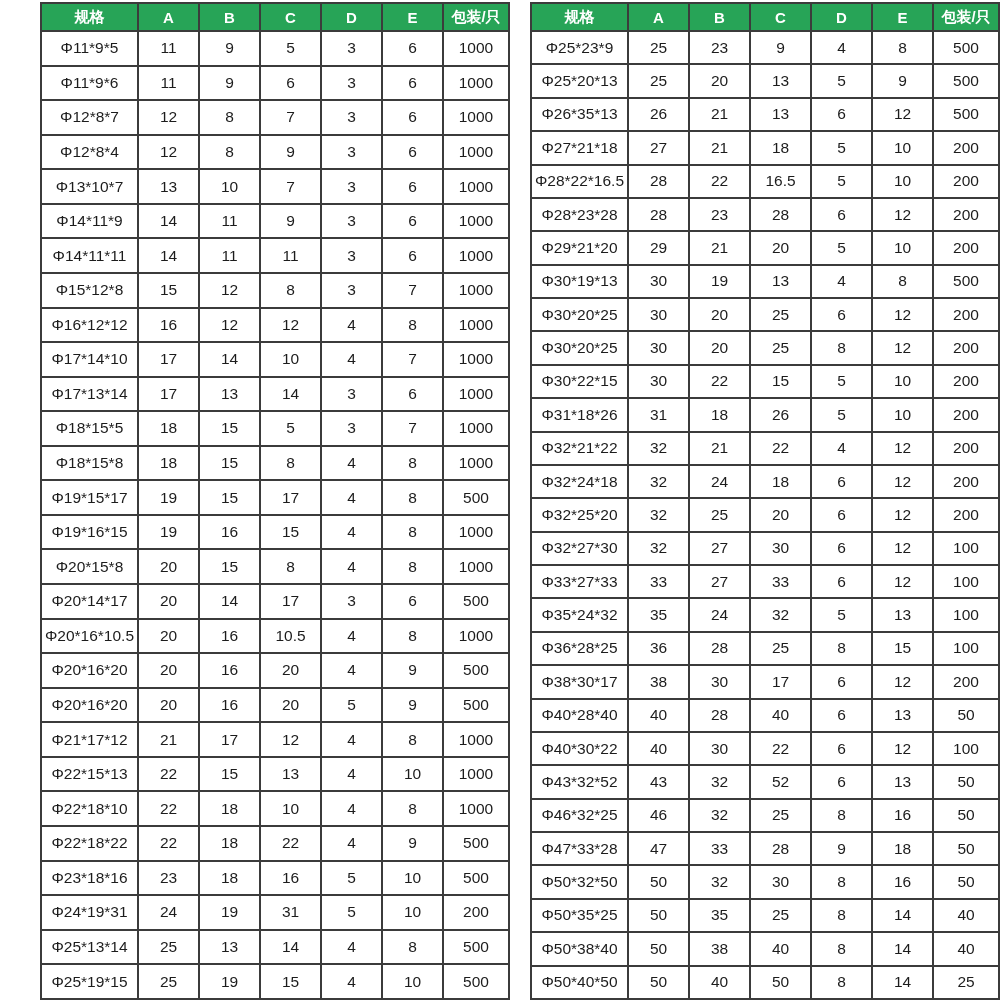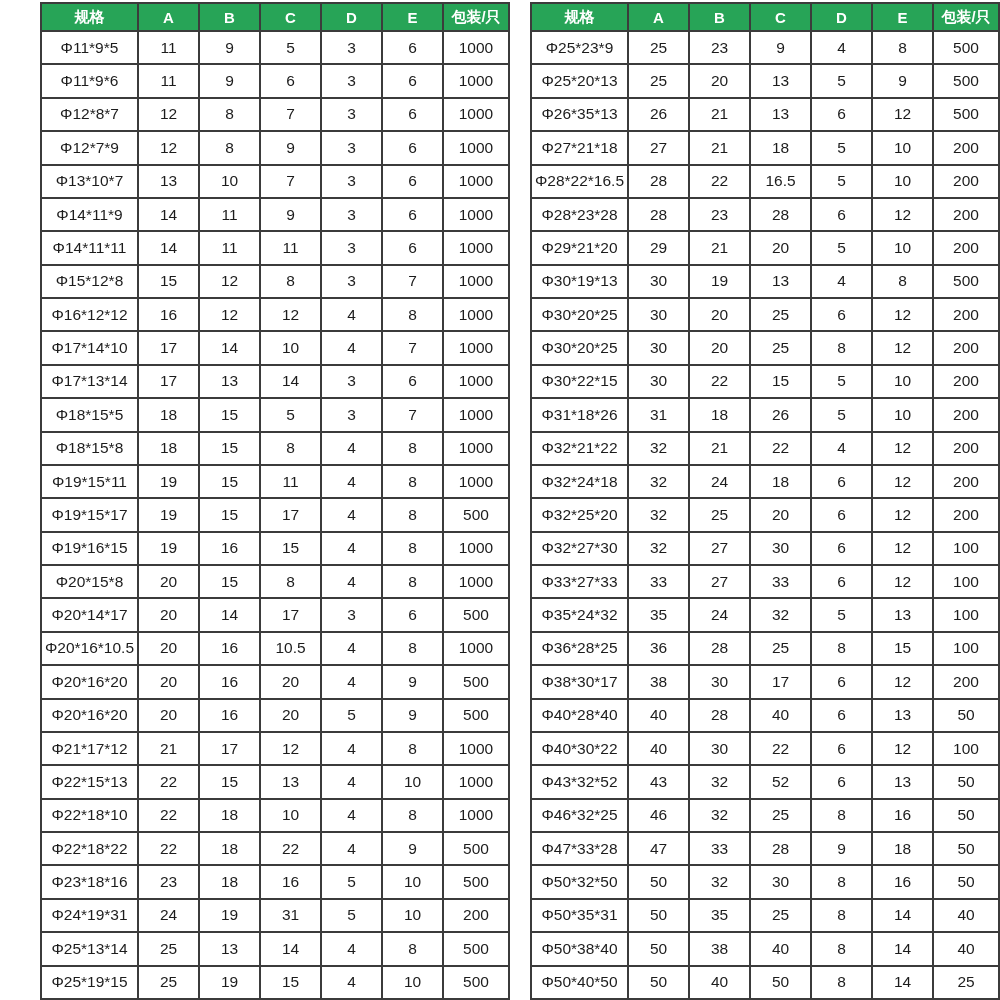--- a/index.html
+++ b/index.html
@@ -88,21 +88,21 @@
         <tr>
           <td>Φ12*8*7</td>
           <td>12</td>
           <td>8</td>
           <td>7</td>
           <td>3</td>
           <td>6</td>
           <td>1000</td>
         </tr>
         <tr>
-          <td>Φ12*7*9</td>
+          <td>Φ12*8*4</td>
           <td>12</td>
           <td>8</td>
           <td>9</td>
           <td>3</td>
           <td>6</td>
           <td>1000</td>
         </tr>
         <tr>
           <td>Φ13*10*7</td>
           <td>13</td>
@@ -173,29 +173,20 @@
           <td>5</td>
           <td>3</td>
           <td>7</td>
           <td>1000</td>
         </tr>
         <tr>
           <td>Φ18*15*8</td>
           <td>18</td>
           <td>15</td>
           <td>8</td>
-          <td>4</td>
-          <td>8</td>
-          <td>1000</td>
-        </tr>
-        <tr>
-          <td>Φ19*15*11</td>
-          <td>19</td>
-          <td>15</td>
-          <td>11</td>
           <td>4</td>
           <td>8</td>
           <td>1000</td>
         </tr>
         <tr>
           <td>Φ19*15*17</td>
           <td>19</td>
           <td>15</td>
           <td>17</td>
           <td>4</td>
@@ -571,21 +562,21 @@
         <tr>
           <td>Φ50*32*50</td>
           <td>50</td>
           <td>32</td>
           <td>30</td>
           <td>8</td>
           <td>16</td>
           <td>50</td>
         </tr>
         <tr>
-          <td>Φ50*35*31</td>
+          <td>Φ50*35*25</td>
           <td>50</td>
           <td>35</td>
           <td>25</td>
           <td>8</td>
           <td>14</td>
           <td>40</td>
         </tr>
         <tr>
           <td>Φ50*38*40</td>
           <td>50</td>

